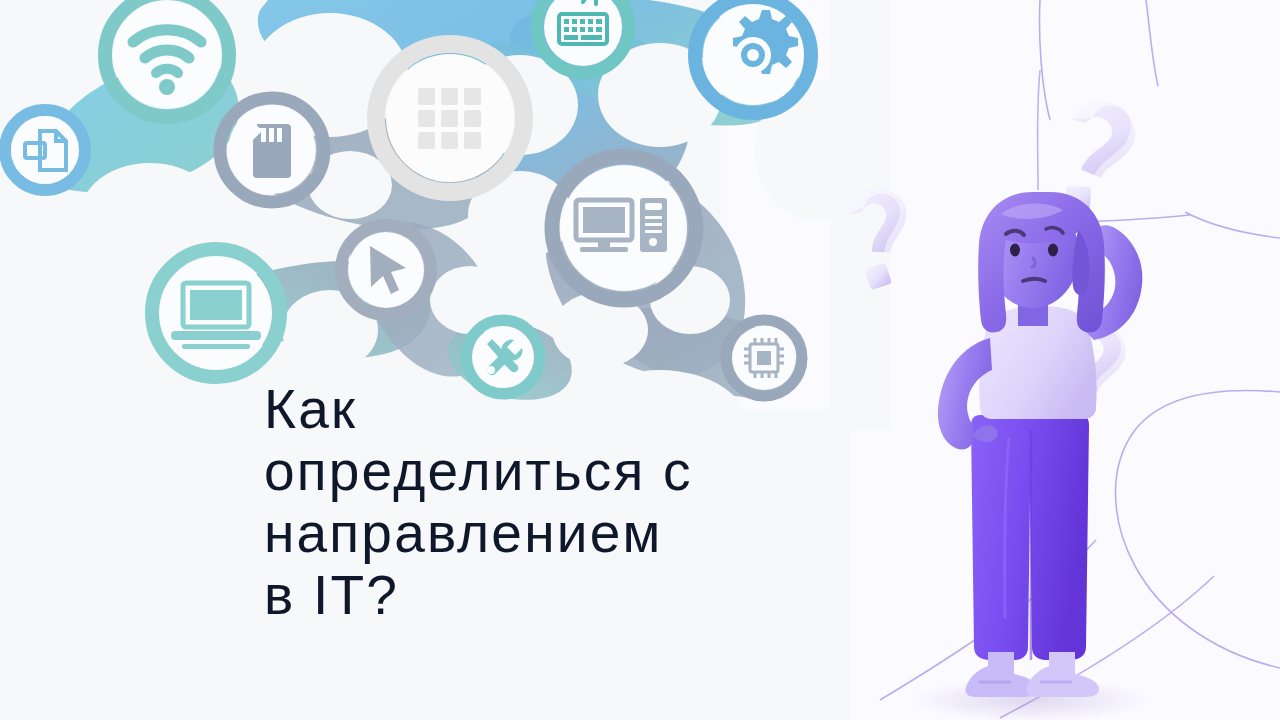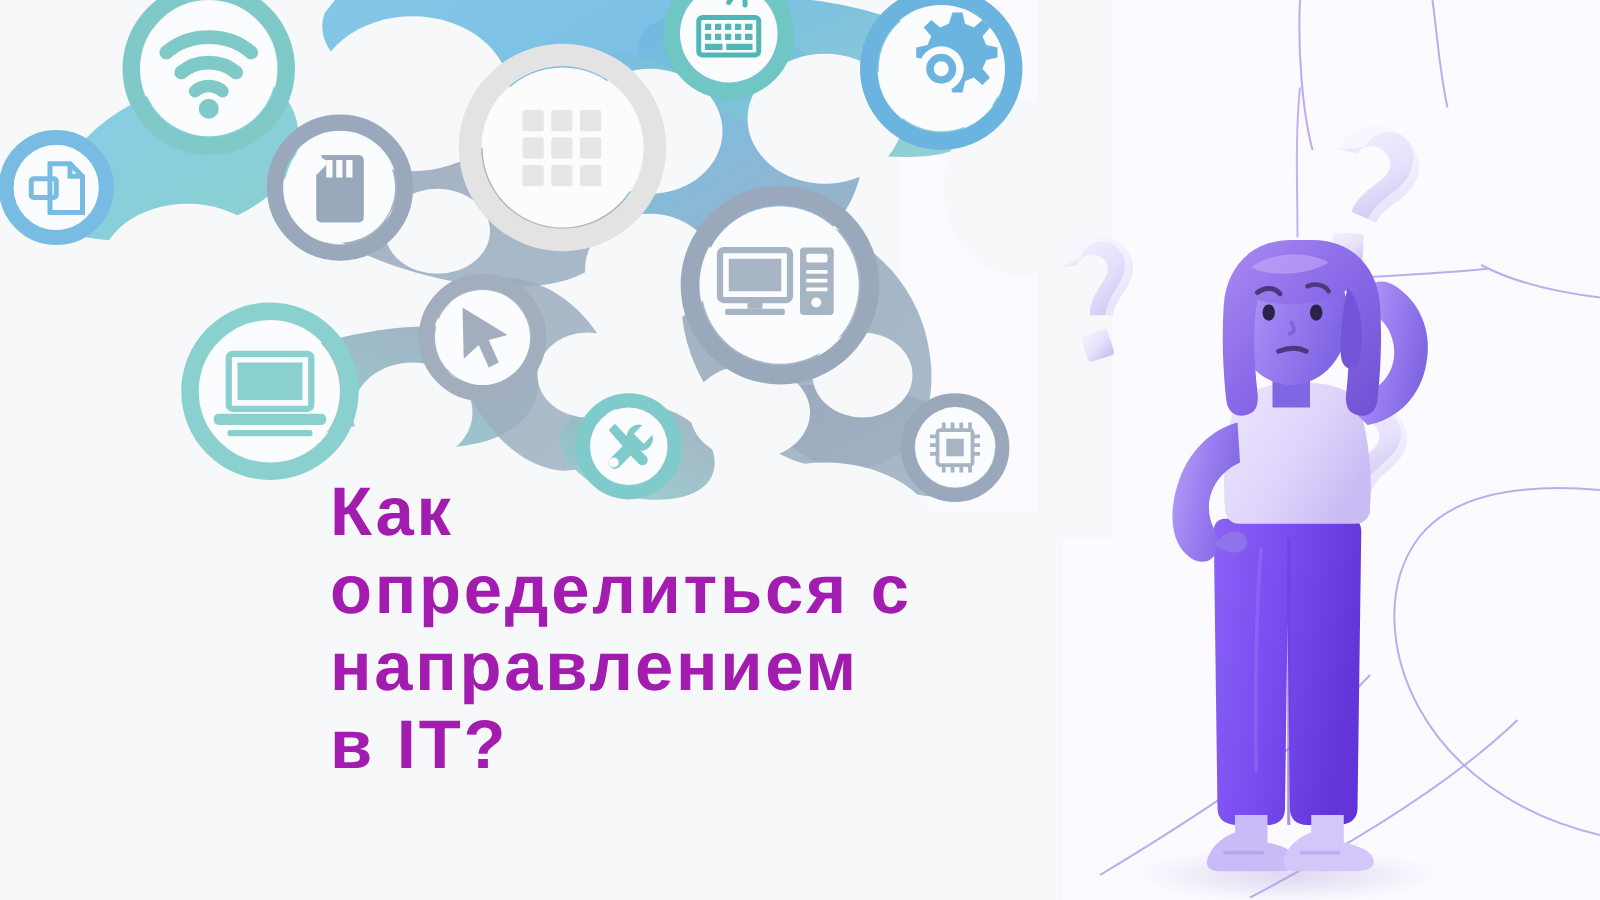--- a/index.html
+++ b/index.html
@@ -14,24 +14,24 @@
   .bg-left  { position:absolute; left:0;   top:0; width:721px; height:720px; background:#f7f8fa; }
   .bg-right { position:absolute; left:721px; top:0; width:559px; height:720px; background:#fbfaff; }
 
   .layer { position:absolute; inset:0; width:1280px; height:720px; }
 
   
   #title {
     position:absolute;
     left:264px; top:378px;
     width:600px;
-    color:#a21caf;
+    color:#0f172a;
     font-size:55px;
     line-height:62px;
-    font-weight:700;
+    font-weight:400;
     letter-spacing:2.2px;
     white-space:pre-line;
     font-family:"Liberation Sans", sans-serif;
   }
 </style>
 </head>
 <body>
 
 <div id="stage">
 

